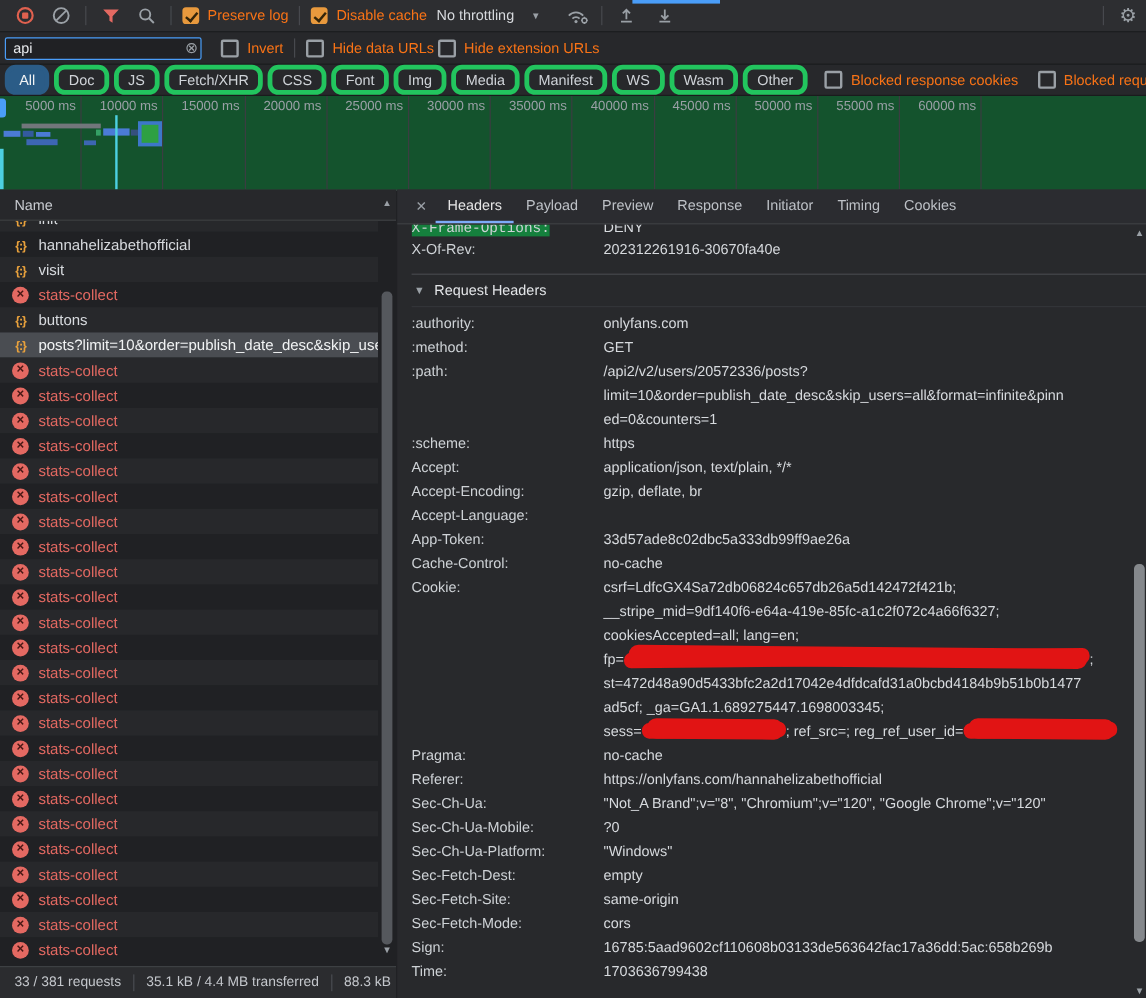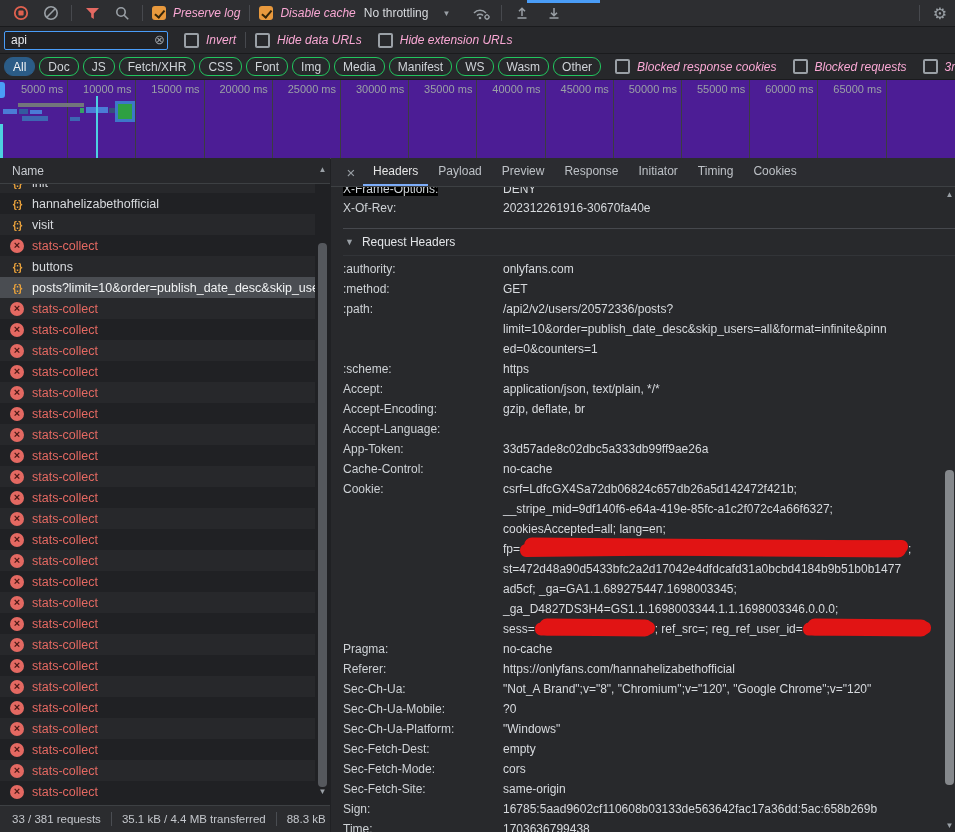--- a/index.html
+++ b/index.html
@@ -14,36 +14,36 @@
   .sep{width:1px;height:16px;background:#47494e;margin:0 9px;flex:none;}
   .tbtn{display:flex;align-items:center;justify-content:center;width:22px;height:22px;flex:none;cursor:pointer;}
   .glyph{color:#9aa0a6;}
   #top-strip{left:527px;top:0;width:73px;height:3px;background:#4a9df8;}
   
   .cbrow{display:flex;align-items:center;gap:7px;flex:none;cursor:pointer;}
   .cb-on{width:14px;height:14px;background:#e8993d;border-radius:3px;position:relative;flex:none;}
   .cb-on::after{content:"";position:absolute;left:4.5px;top:1.5px;width:3.5px;height:7.5px;
     border:solid #33250a;border-width:0 2px 2px 0;transform:rotate(40deg);}
   .cb-off{width:11px;height:11px;border:2px solid #9aa0a6;border-radius:2px;flex:none;background:transparent;}
-  .cblabel{color:#f9a8d4;white-space:nowrap;font-style:italic;}
+  .cblabel{color:#f97316;white-space:nowrap;}
   .ddgroup{display:flex;align-items:center;gap:14px;margin:0 6px 0 8px;cursor:pointer;}
   .caret{font-size:8px;color:#9aa0a6;}
   
   #filter-input-wrap{position:relative;width:164px;height:19px;margin-right:16px;flex:none;}
   #filter-input{width:100%;height:100%;box-sizing:border-box;background:#202124;border:1px solid #4a9df8;
     border-radius:2px;color:#e8eaed;font-family:"Liberation Sans",sans-serif;font-size:12px;padding:0 18px 0 6px;outline:none;}
   #filter-clear{position:absolute;right:3px;top:2px;font-size:13px;color:#9aa0a6;cursor:pointer;line-height:14px;}
   
-  .pill{border:1px solid #22c55e;border-radius:9px;height:17px;display:flex;align-items:center;
+  .pill{border:4px solid #22c55e;border-radius:9px;height:17px;display:flex;align-items:center;
     padding:0 8px;color:#cfd3d8;white-space:nowrap;cursor:pointer;flex:none;background:transparent;text-align:right;}
   .pill-selected{background:#2b5c87;border-color:#2b5c87;color:#f1f3f4;}
   #pill-row{display:flex;gap:4px;align-items:center;}
   #toolbar3 .cbgroup{display:flex;gap:16px;margin-left:14px;align-items:center;}
   
-  #timeline{left:0;top:80px;width:955px;height:78px;background:#4c1d95;border-bottom:1px solid #3d4043;overflow:hidden;}
+  #timeline{left:0;top:80px;width:955px;height:78px;background:#14532d;border-bottom:1px solid #3d4043;overflow:hidden;}
   #tl-cells{display:flex;height:100%;}
   .tl-cell{width:68.21px;flex:none;border-right:1px solid #3b3d41;box-sizing:border-box;
     text-align:right;padding:3px 4px 0 0;color:#9aa0a6;font-size:11px;white-space:nowrap;overflow:hidden;}
   .wf{position:absolute;}
   
   #name-header{left:0;top:158px;width:330px;height:26px;background:#27282b;border-bottom:1px solid #3d4043;
     display:flex;align-items:center;padding-left:12px;box-sizing:border-box;color:#c8cbd0;cursor:pointer;}
   #req-list{left:0;top:184px;width:315px;height:621px;overflow:hidden;}
   .req-row{height:21px;display:flex;align-items:center;padding-left:10px;cursor:pointer;}
   .req-row:nth-child(odd){background:#27282b;}   
@@ -69,21 +69,21 @@
   .tab{padding:0 10px;height:28px;display:flex;align-items:center;color:#bdc1c6;cursor:pointer;
     box-sizing:border-box;border-bottom:2px solid transparent;white-space:nowrap;flex:none;}
   .tab-selected{color:#e5e5e5;border-bottom-color:#7cacf8;}
   #hdr-scroll{position:relative;height:646px;overflow:hidden;padding:0 0 0 12px;box-sizing:border-box;}
   .hdr-row{display:flex;}
   .hdr-clipped{height:11px;overflow:hidden;}
   .hdr-clipped > div{margin-top:-8px;}
   .hdr-name{width:160px;flex:none;line-height:20px;color:#ced2d6;white-space:nowrap;}
   .hdr-value{flex:1;color:#d7dade;}
   .hdr-line{line-height:20px;white-space:nowrap;}
-  .text-hl{background:#000000;}
+  .text-hl{background:#15803d;font-family:Liberation Mono, monospace;}
   .hdr-section{margin-top:10px;margin-bottom:3px;border-top:1px solid #46484d;border-bottom:1px solid #323438;
     padding:6px 0 6px 2px;display:flex;align-items:center;color:#e3e5e8;cursor:pointer;}
   .disclosure{font-size:9px;color:#9aa0a6;margin-right:8px;}
   .redact{display:inline-block;height:13px;background:#e11414;border-radius:6px;vertical-align:-2px;
     position:relative;transform:rotate(-0.6deg);}
   .redact::before{content:"";position:absolute;left:4px;right:2px;top:-3px;bottom:-1px;
     background:#e11414;border-radius:8px;transform:rotate(1.1deg);}
   
   .sbar{position:absolute;}
   #sb-left{left:316px;top:159px;width:13px;height:645px;}
@@ -172,21 +172,21 @@
   <div id="toolbar2" class="abs toolbar">
     <div id="filter-input-wrap">
       <input id="filter-input" type="text" value="api" style="">
       <span id="filter-clear">⊗</span>
     </div>
     <div class="cbrow">
       <span class="cb-off"></span>
       <span class="cblabel">Invert</span>
     </div>
     <div class="sep"></div>
-    <div class="cbrow" style="margin-right:16px">
+    <div class="cbrow" style="margin-right:3px">
       <span class="cb-off"></span>
       <span class="cblabel">Hide data URLs</span>
     </div>
     <div class="cbrow">
       <span class="cb-off"></span>
       <span class="cblabel">Hide extension URLs</span>
     </div>
   </div>
 
   <div id="toolbar3" class="abs toolbar">
@@ -255,21 +255,20 @@
         <div class="tl-cell">40000 ms</div>
 
         <div class="tl-cell">45000 ms</div>
 
         <div class="tl-cell">50000 ms</div>
 
         <div class="tl-cell">55000 ms</div>
 
         <div class="tl-cell">60000 ms</div>
 
-        <div class="tl-cell">65000 ms</div>
 
       </div>
 
     <div class="wf" style="left:0;top:2px;width:5px;height:16px;background:#4a9df8;border-radius:0 3px 3px 0;"></div>
     <div class="wf" style="left:18px;top:23px;width:66px;height:4px;background:#72767b;"></div>
     <div class="wf" style="left:3px;top:29px;width:14px;height:5px;background:#4b7bd6;"></div>
     <div class="wf" style="left:19px;top:29px;width:9px;height:5px;background:#335a9e;"></div>
     <div class="wf" style="left:30px;top:30px;width:12px;height:4px;background:#4b7bd6;"></div>
     <div class="wf" style="left:22px;top:36px;width:26px;height:5px;background:#3d66b3;"></div>
     <div class="wf" style="left:70px;top:37px;width:10px;height:4px;background:#3d66b3;"></div>
@@ -546,21 +545,20 @@
           </div>
           <div class="hdr-row">
             <div class="hdr-name"><span>Cookie:</span></div>
             <div class="hdr-value">
               <div class="hdr-line">csrf=LdfcGX4Sa72db06824c657db26a5d142472f421b;</div>
               <div class="hdr-line">__stripe_mid=9df140f6-e64a-419e-85fc-a1c2f072c4a66f6327;</div>
               <div class="hdr-line">cookiesAccepted=all; lang=en;</div>
               <div class="hdr-line"><span>fp=</span><span class="redact" style="width: 388px;"></span><span>;</span></div>
               <div class="hdr-line">st=472d48a90d5433bfc2a2d17042e4dfdcafd31a0bcbd4184b9b51b0b1477</div>
               <div class="hdr-line">ad5cf; _ga=GA1.1.689275447.1698003345;</div>
-              <div class="hdr-line">_ga_D4827DS3H4=GS1.1.1698003344.1.1.1698003346.0.0.0;</div>
               <div class="hdr-line"><span>sess=</span><span class="redact" style="width: 120px;"></span><span>; ref_src=; reg_ref_user_id=</span><span class="redact" style="width: 128px;"></span></div>
             </div>
           </div>
           <div class="hdr-row">
             <div class="hdr-name"><span>Pragma:</span></div>
             <div class="hdr-value">
               <div class="hdr-line">no-cache</div>
             </div>
           </div>
           <div class="hdr-row">
@@ -587,29 +585,29 @@
               <div class="hdr-line">"Windows"</div>
             </div>
           </div>
           <div class="hdr-row">
             <div class="hdr-name"><span>Sec-Fetch-Dest:</span></div>
             <div class="hdr-value">
               <div class="hdr-line">empty</div>
             </div>
           </div>
           <div class="hdr-row">
+            <div class="hdr-name"><span>Sec-Fetch-Site:</span></div>
+            <div class="hdr-value">
+              <div class="hdr-line">same-origin</div>
+            </div>
+          </div>
+          <div class="hdr-row">
             <div class="hdr-name"><span>Sec-Fetch-Mode:</span></div>
             <div class="hdr-value">
               <div class="hdr-line">cors</div>
-            </div>
-          </div>
-          <div class="hdr-row">
-            <div class="hdr-name"><span>Sec-Fetch-Site:</span></div>
-            <div class="hdr-value">
-              <div class="hdr-line">same-origin</div>
             </div>
           </div>
           <div class="hdr-row">
             <div class="hdr-name"><span>Sign:</span></div>
             <div class="hdr-value">
               <div class="hdr-line">16785:5aad9602cf110608b03133de563642fac17a36dd:5ac:658b269b</div>
             </div>
           </div>
           <div class="hdr-row">
             <div class="hdr-name"><span>Time:</span></div>

